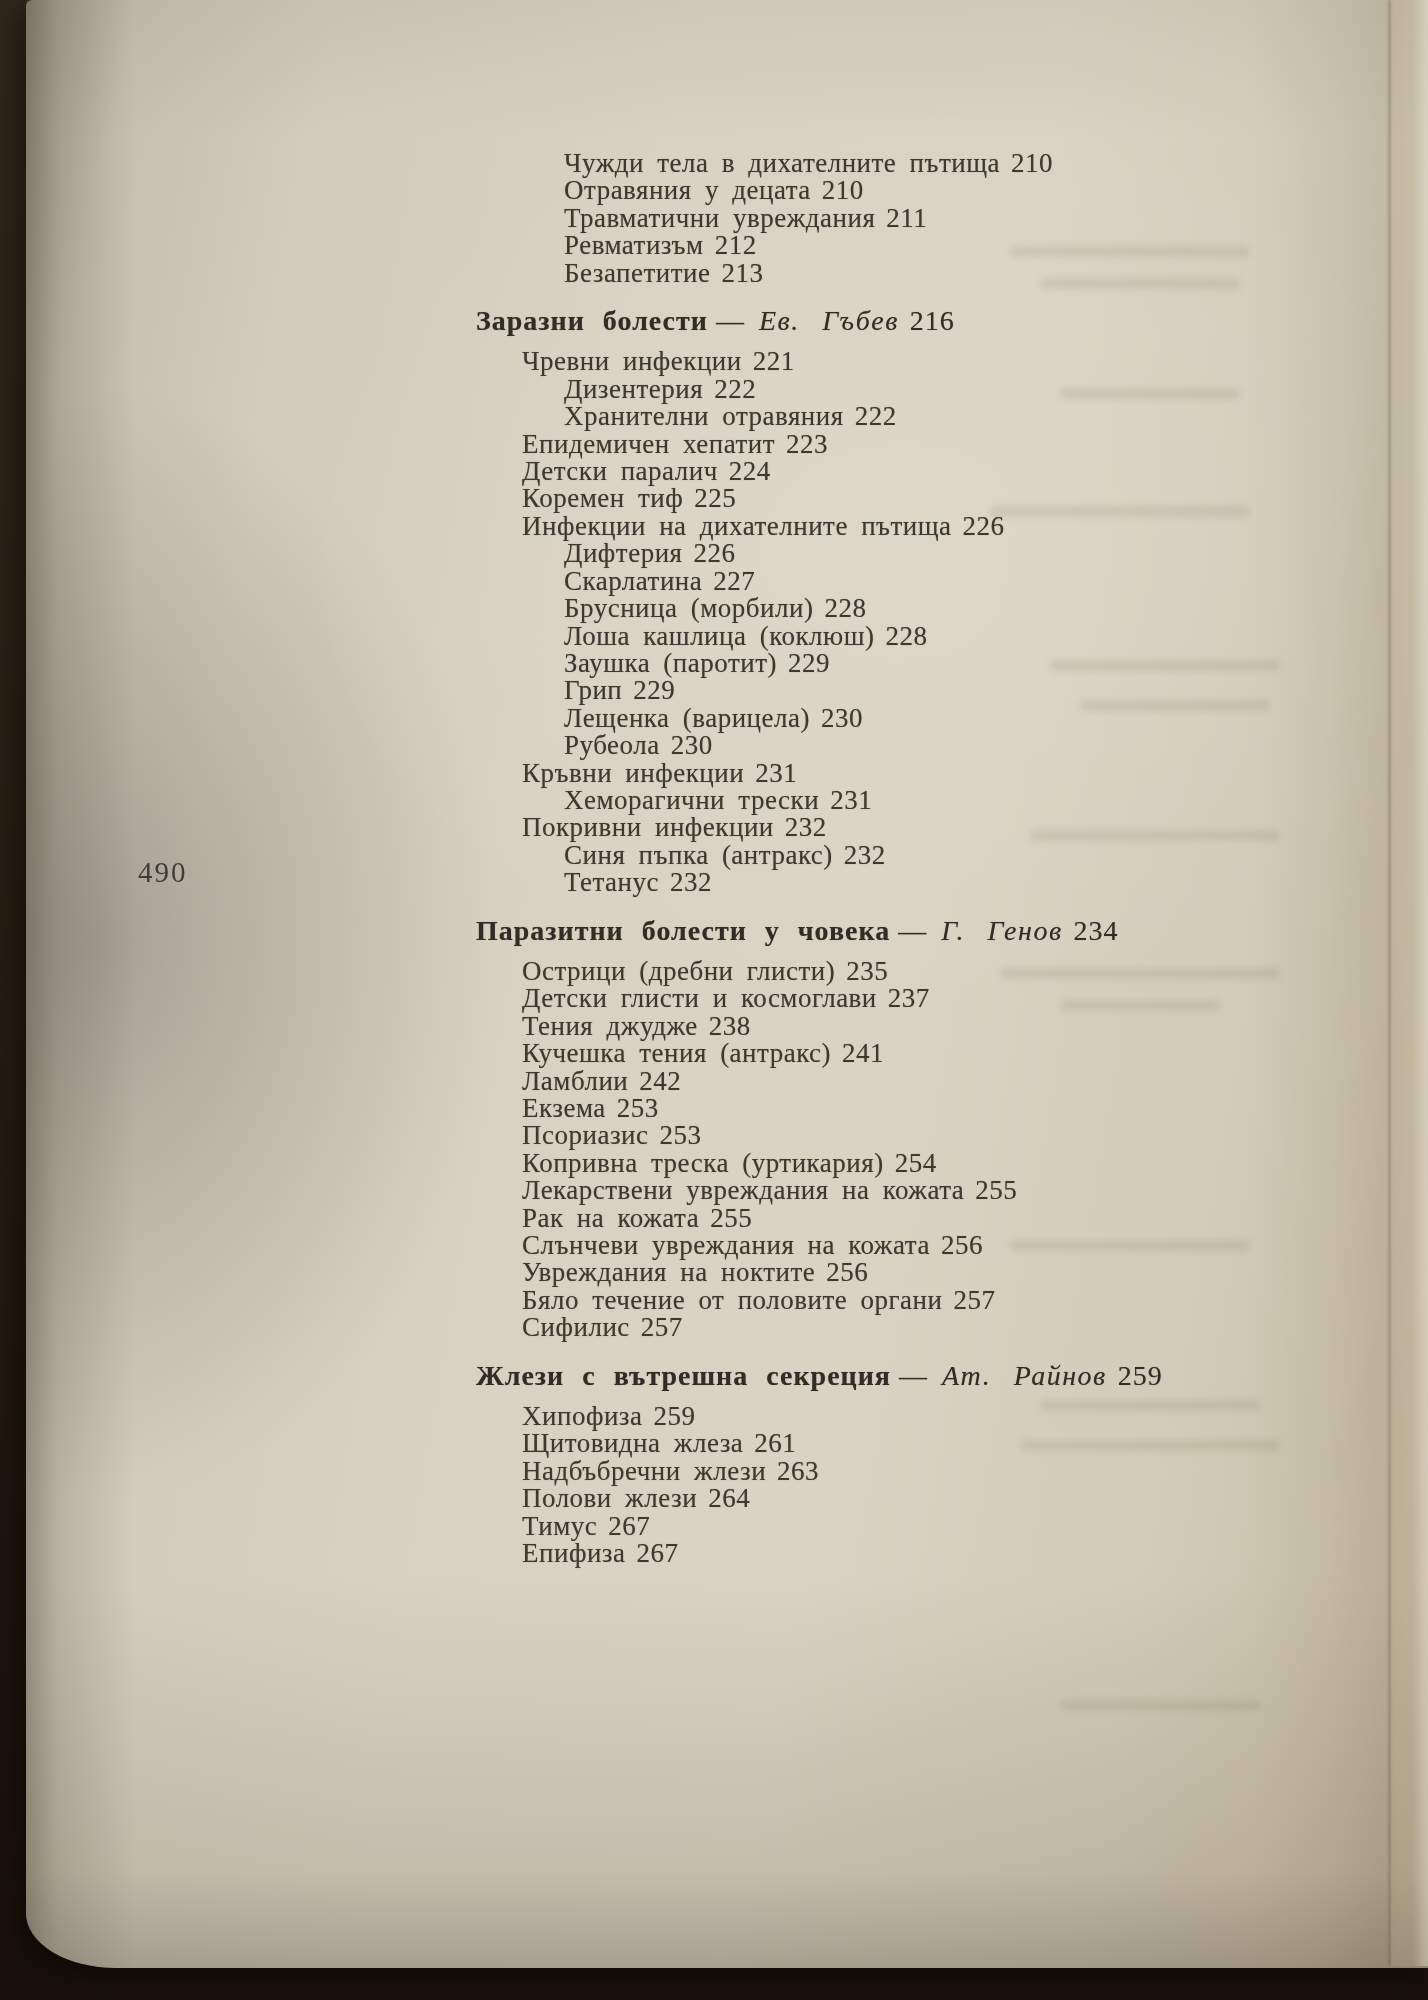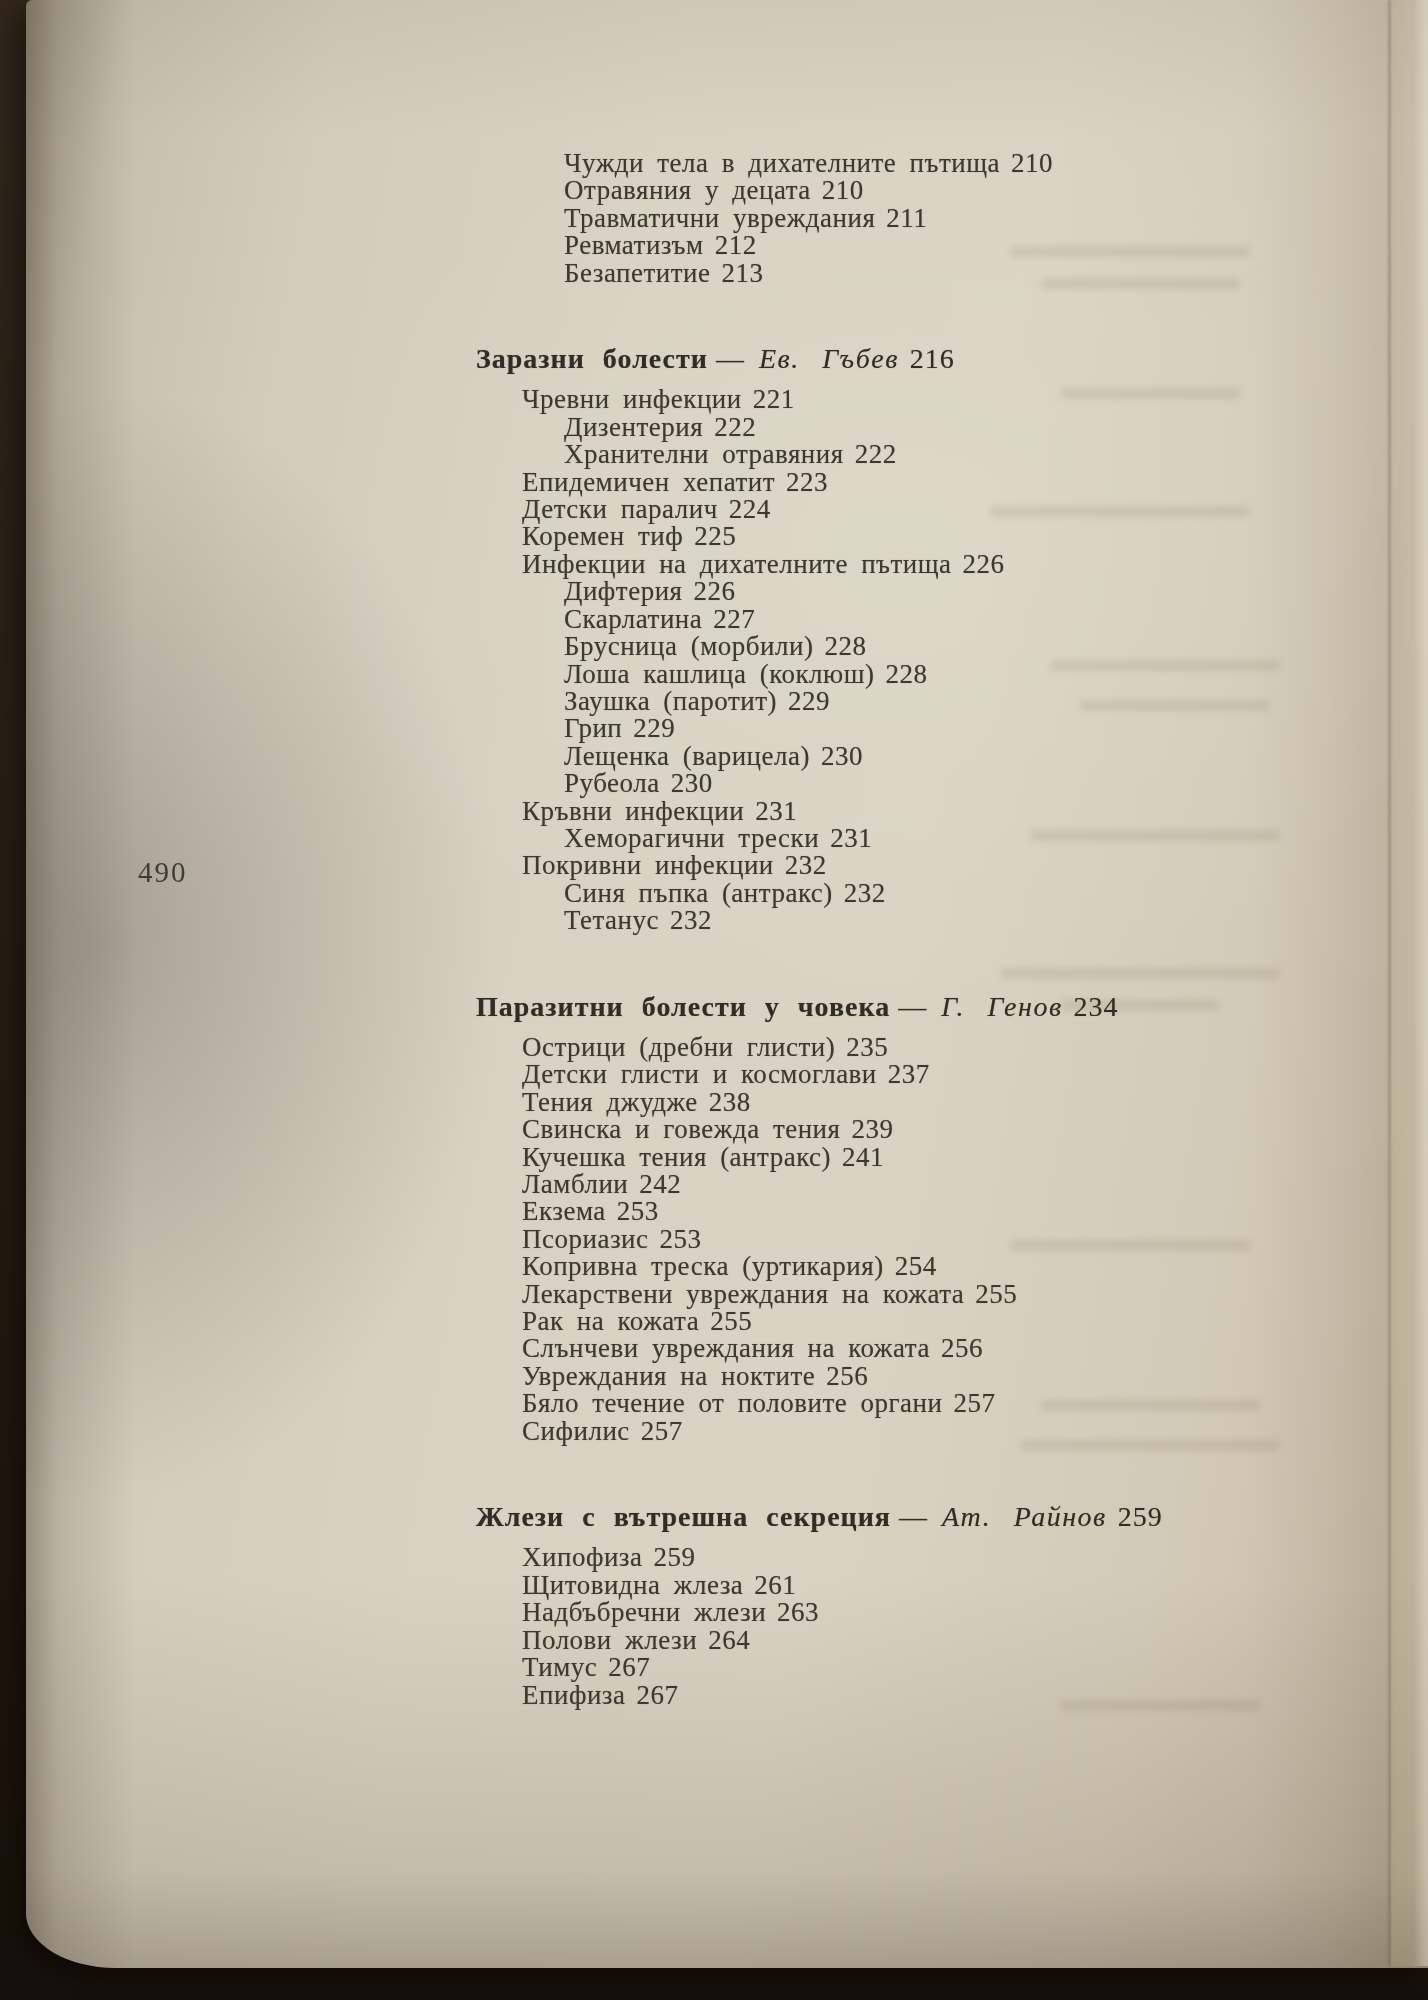--- a/index.html
+++ b/index.html
@@ -53,21 +53,21 @@
     position:absolute;left:476px;top:150px;width:900px;
     font-size:27px;line-height:27.4px;color:#3c3930;
     letter-spacing:0.5px;word-spacing:6px;
     text-shadow:0 0 1px rgba(70,64,52,0.45);
   }
   .row{white-space:nowrap;}
   .lv1{margin-left:46px;}
   .lv2{margin-left:88px;}
   .pg{margin-left:11px;}
   .heading{
-    margin-top:58px;margin-bottom:14px;
+    margin-top:20px;margin-bottom:14px;
     font-weight:bold;font-size:28px;color:#2f2d26;
     letter-spacing:1px;word-spacing:10px;
   }
   .heading .sep{font-weight:normal;margin-left:8px;}
   .heading .author{font-weight:normal;font-style:italic;margin-left:14px;letter-spacing:1.5px;word-spacing:14px;}
   .heading .pg{font-weight:normal;}
 </style>
 </head>
 <body>
 
@@ -128,21 +128,20 @@
     <div class="row lv1"><span>Покривни инфекции</span><span class="pg">232</span></div>
     <div class="row lv2"><span>Синя пъпка (антракс)</span><span class="pg">232</span></div>
     <div class="row lv2"><span>Тетанус</span><span class="pg">232</span></div>
 
     <div class="row heading">
       <span>Паразитни болести у човека</span><span class="sep">—</span><span class="author">Г. Генов</span><span class="pg">234</span>
     </div>
     <div class="row lv1"><span>Острици (дребни глисти)</span><span class="pg">235</span></div>
     <div class="row lv1"><span>Детски глисти и космоглави</span><span class="pg">237</span></div>
     <div class="row lv1"><span>Тения джудже</span><span class="pg">238</span></div>
-    <div class="row lv1"><span>Свинска и говежда тения</span><span class="pg">239</span></div>
     <div class="row lv1"><span>Кучешка тения (антракс)</span><span class="pg">241</span></div>
     <div class="row lv1"><span>Ламблии</span><span class="pg">242</span></div>
 
     <div class="row lv1"><span>Екзема</span><span class="pg">253</span></div>
     <div class="row lv1"><span>Псориазис</span><span class="pg">253</span></div>
     <div class="row lv1"><span>Копривна треска (уртикария)</span><span class="pg">254</span></div>
     <div class="row lv1"><span>Лекарствени увреждания на кожата</span><span class="pg">255</span></div>
     <div class="row lv1"><span>Рак на кожата</span><span class="pg">255</span></div>
     <div class="row lv1"><span>Слънчеви увреждания на кожата</span><span class="pg">256</span></div>
     <div class="row lv1"><span>Увреждания на ноктите</span><span class="pg">256</span></div>

